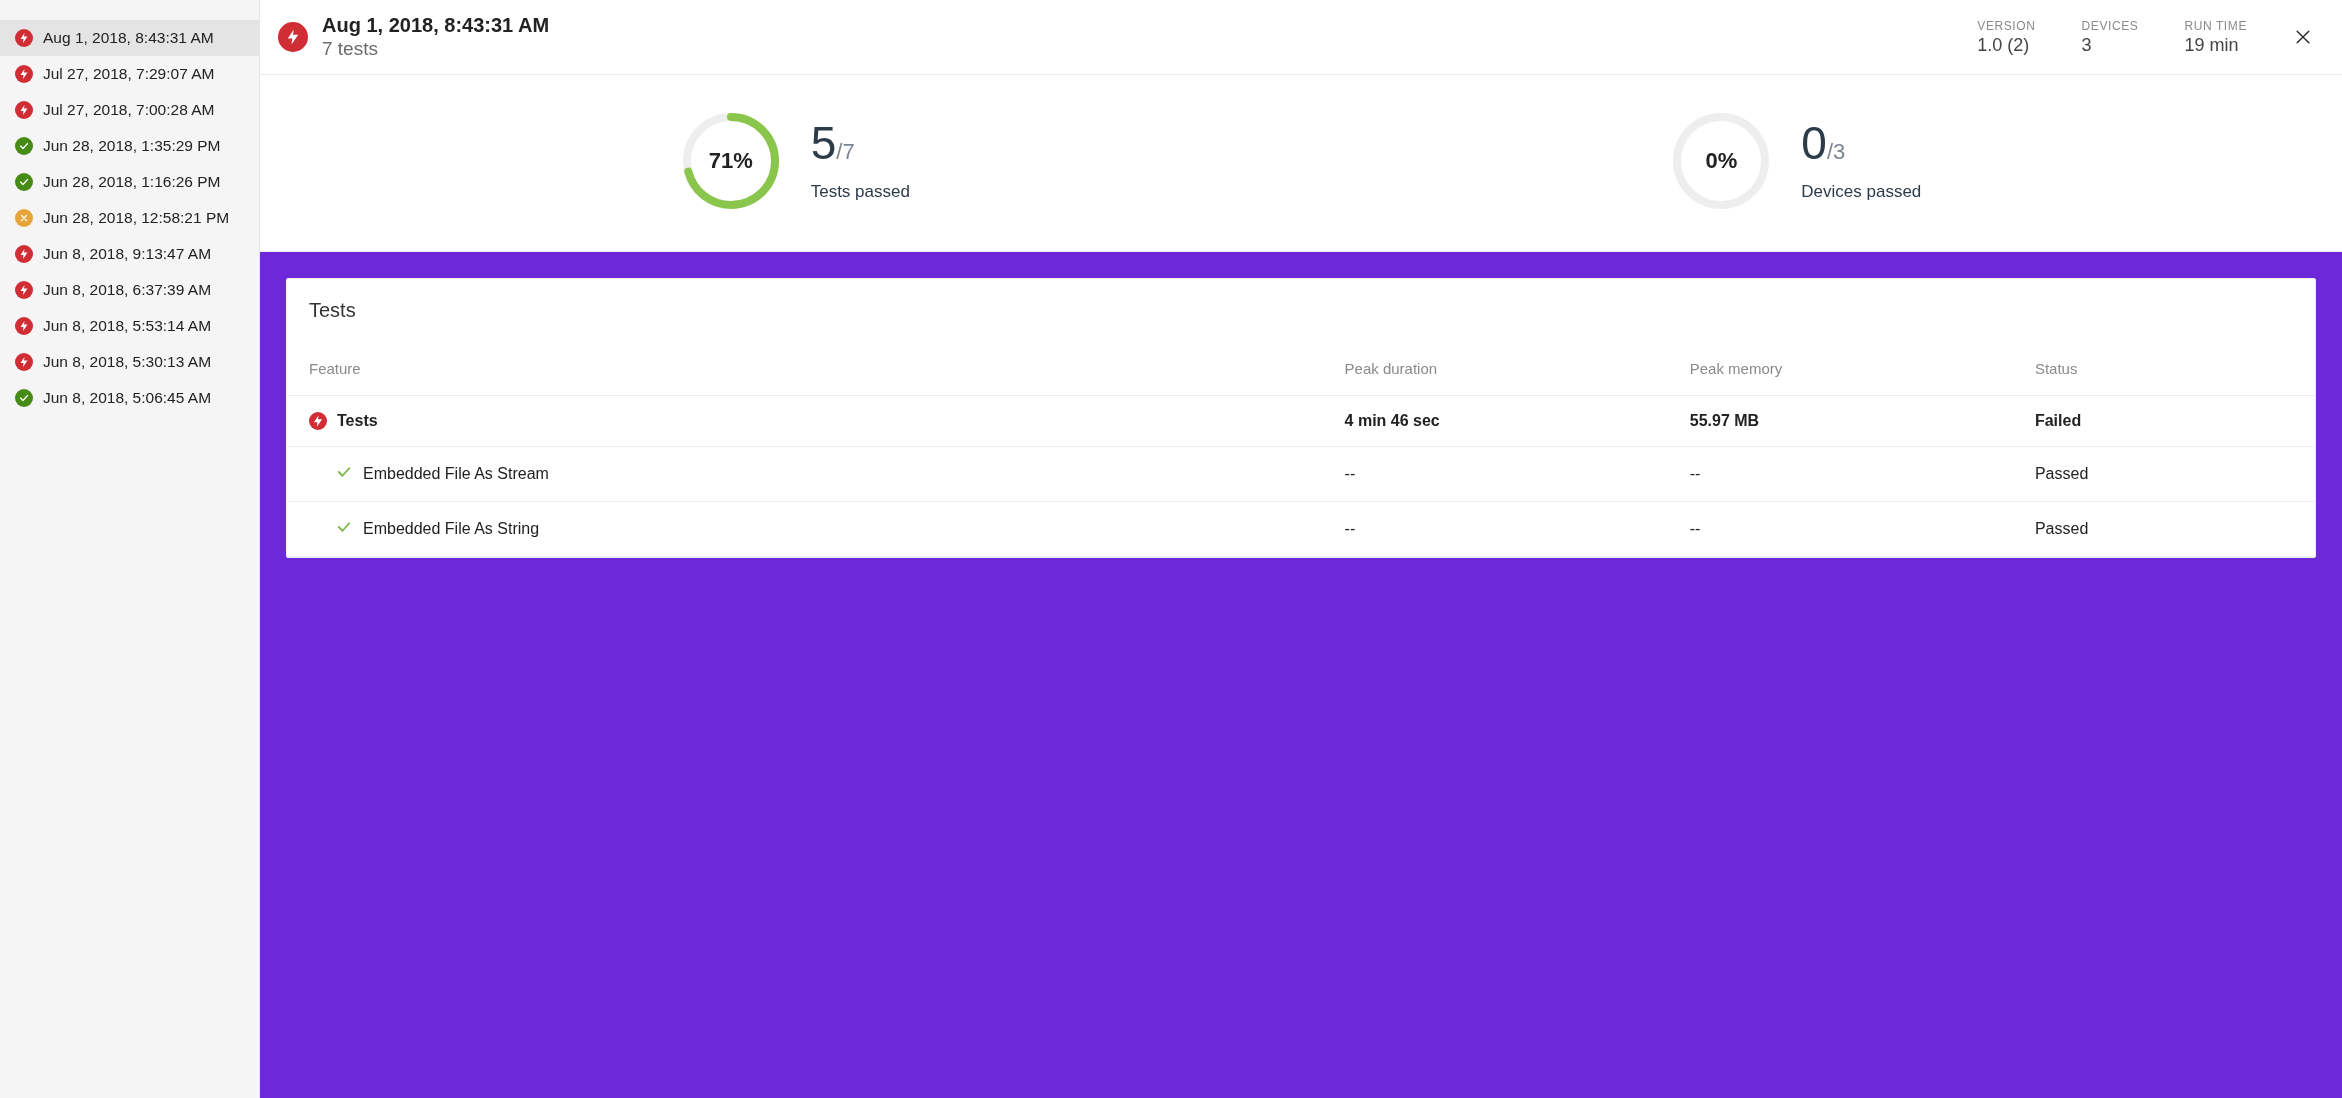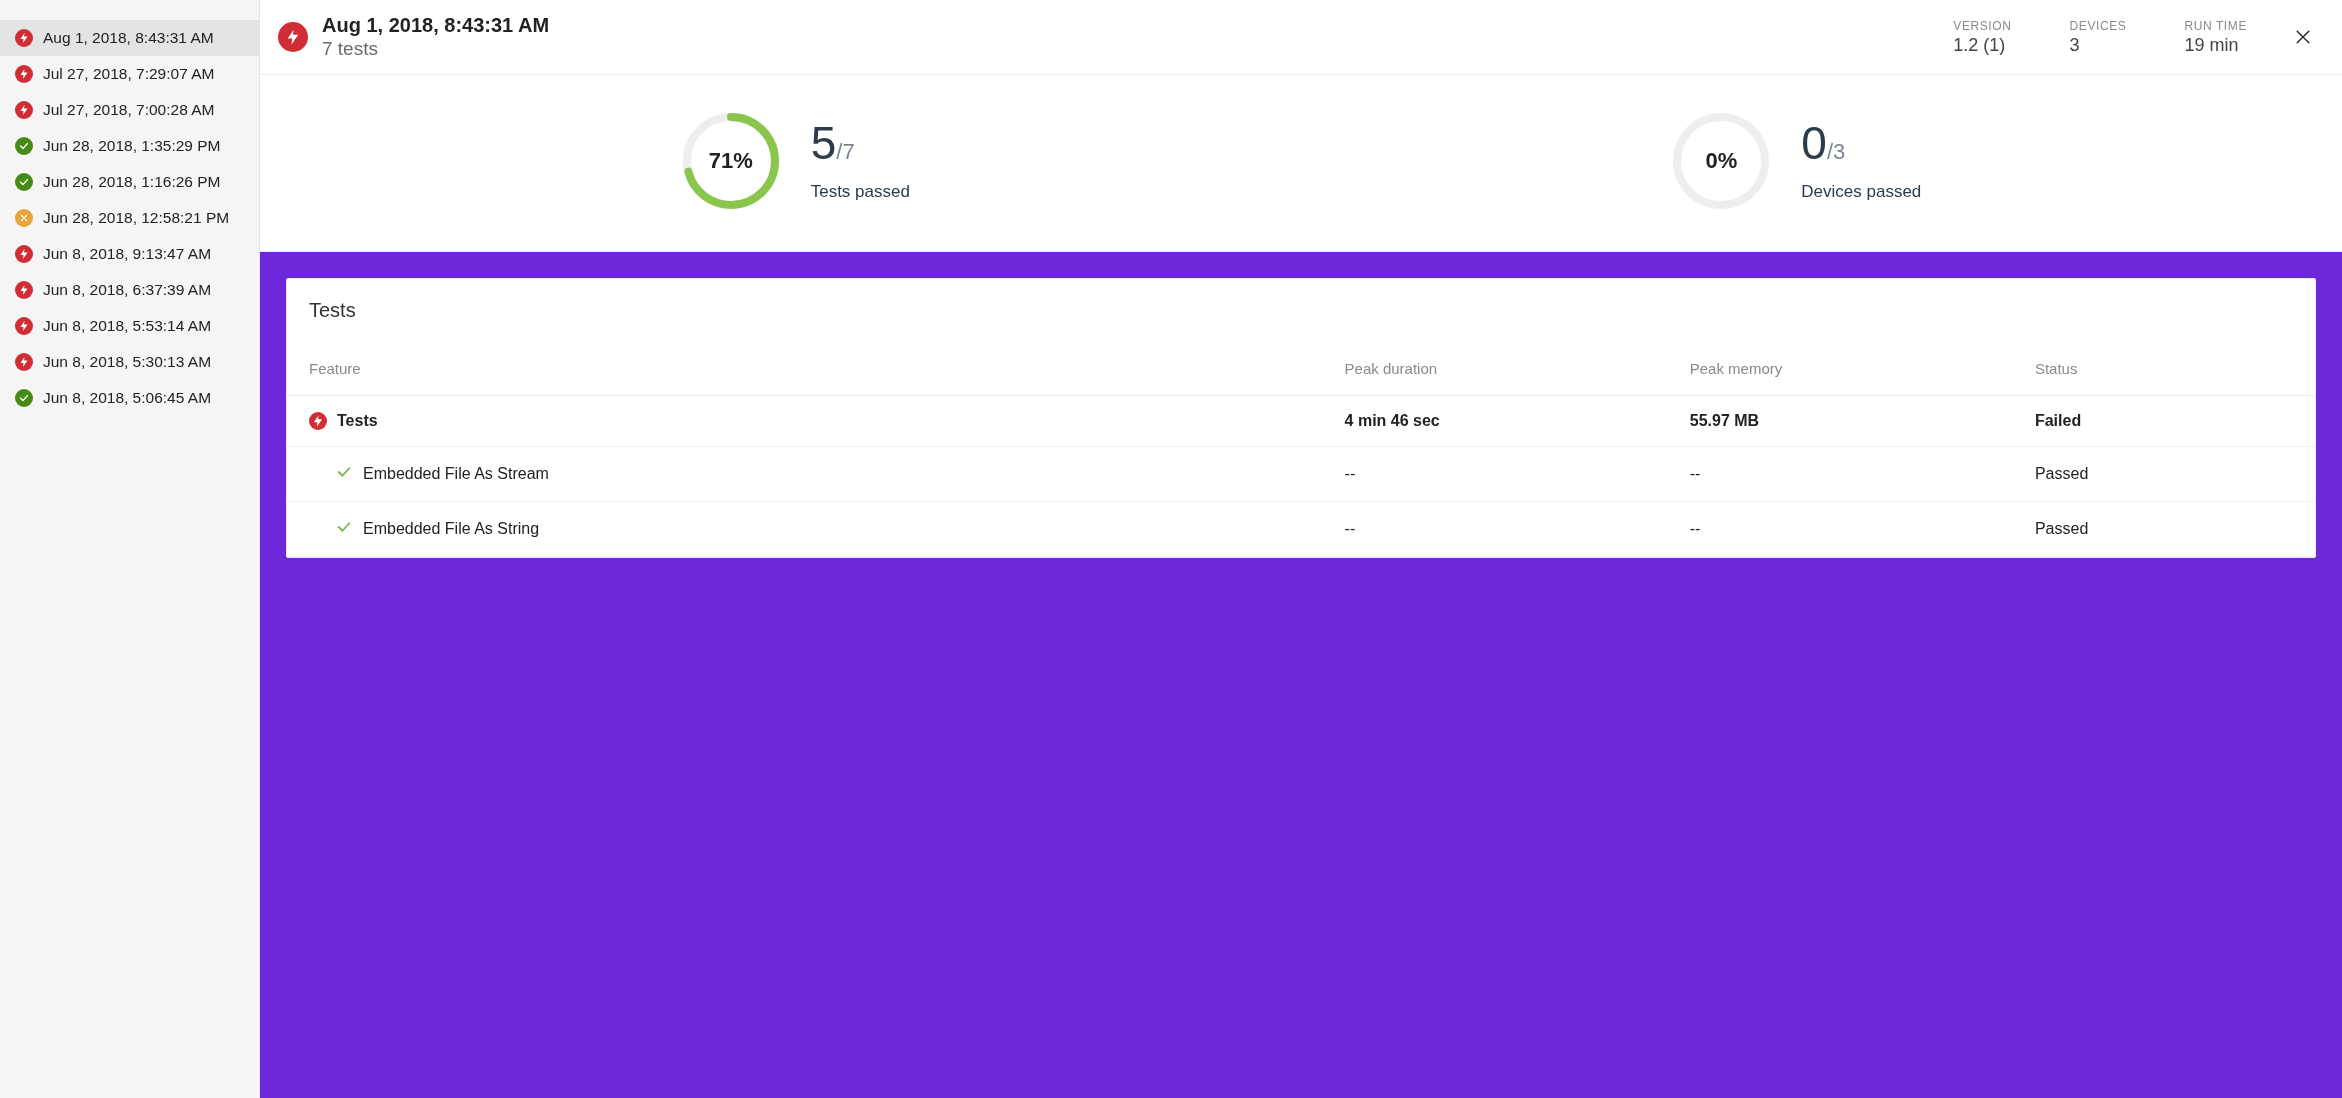--- a/index.html
+++ b/index.html
@@ -69,21 +69,21 @@
     width: 30px; height: 30px; border-radius: 50%;
     background: #d12d34;
     display: inline-flex; align-items: center; justify-content: center;
     flex-shrink: 0;
   }
   .topbar .big-status svg { width: 18px; height: 18px; }
   .topbar-title-block { display: flex; flex-direction: column; }
   .topbar-title { font-weight: 700; font-size: 20px; }
   .topbar-sub { color: #6b6b6b; font-size: 19px; margin-top: 1px; }
   .topbar-spacer { flex: 1; }
-  .meta-block { text-align: left; margin-left: 44px; }
+  .meta-block { text-align: left; margin-left: 32px; }
   .meta-label { font-size: 12px; letter-spacing: 0.6px; color: #8a8a8a; }
   .meta-value { font-size: 18px; color: #444; margin-top: 2px; }
   .close-btn {
     margin-left: 28px; width: 28px; height: 28px;
     display: inline-flex; align-items: center; justify-content: center;
     cursor: pointer; color: #222;
   }
   .close-btn svg { width: 20px; height: 20px; }
 
   
@@ -263,21 +263,21 @@
             <path d="M13 2 L5 14 H11 L10 22 L19 9 H12 Z" fill="#fff"></path>
           </svg>
       </span>
       <div class="topbar-title-block">
         <div class="topbar-title">Aug 1, 2018, 8:43:31 AM</div>
         <div class="topbar-sub">7 tests</div>
       </div>
       <div class="topbar-spacer"></div>
       <div class="meta-block">
         <div class="meta-label">VERSION</div>
-        <div class="meta-value">1.2 (1)</div>
+        <div class="meta-value">1.0 (2)</div>
       </div>
       <div class="meta-block">
         <div class="meta-label">DEVICES</div>
         <div class="meta-value">3</div>
       </div>
       <div class="meta-block">
         <div class="meta-label">RUN TIME</div>
         <div class="meta-value">19 min</div>
       </div>
       <span class="close-btn">

